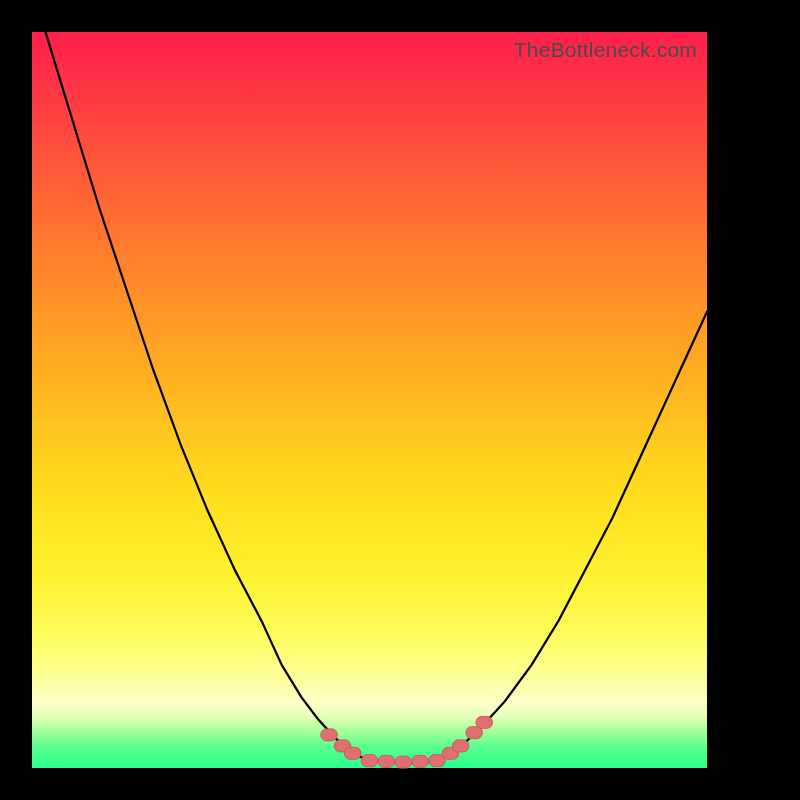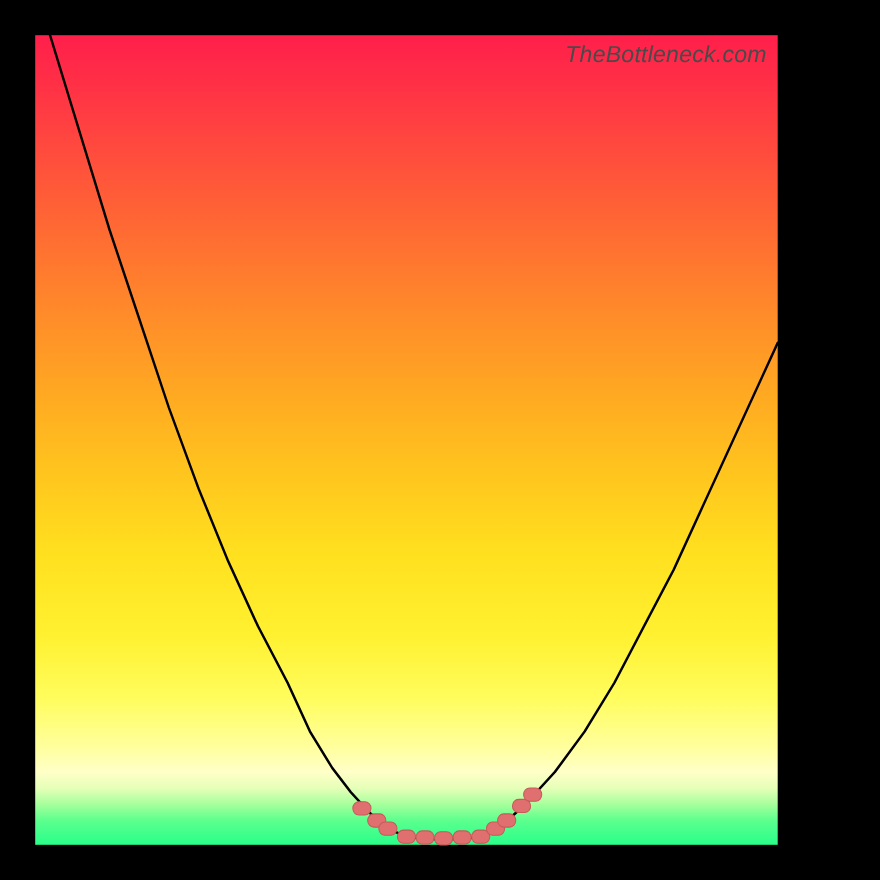--- a/index.html
+++ b/index.html
@@ -10,21 +10,20 @@
     overflow: hidden;
     font-family: Arial, Helvetica, sans-serif;
     background: #000;
   }
   .frame {
     position: relative;
     width: 739px;
     height: 800px;
     box-sizing: border-box;
     border: 32px solid #000;
-    font-style: italic;
   }
   .plot-area {
     position: absolute;
     inset: 0;
     background: linear-gradient(
       to bottom,
       #ff1f4b 0%,
       #ff3046 6%,
       #ff4a3e 14%,
       #ff6a33 24%,

